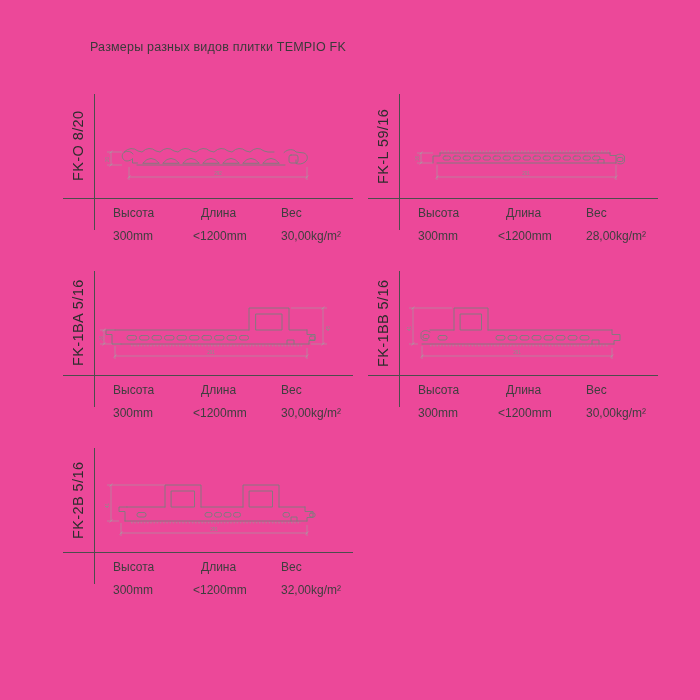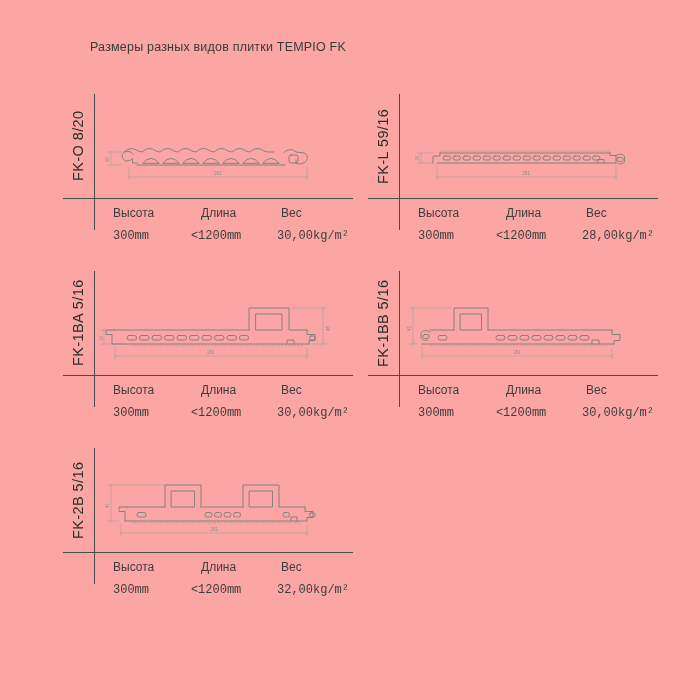--- a/index.html
+++ b/index.html
@@ -1,34 +1,34 @@
 <!DOCTYPE html>
 <html><head>
 <meta charset="utf-8">
 <style>
   html,body { margin:0; padding:0; background:#ffffff; }
   body { width:700px; height:700px; font-family:"Liberation Sans",sans-serif; }
-  .canvas { position:relative; width:700px; height:700px; background:#fca5a5; overflow:hidden; }
+  .canvas { position:relative; width:700px; height:700px; background:#ec4899; overflow:hidden; }
 
   .title { position:absolute; left:90px; top:40px; font-size:12.5px; color:#3a3a3a; letter-spacing:0.2px; }
 
   .section { position:absolute; width:290px; height:162px; }
   .sec-label {
     position:absolute; left:4px; top:10px; height:96px; width:22px;
     display:flex; align-items:center; justify-content:center;
     writing-mode:vertical-rl; transform:rotate(180deg);
     font-size:14.5px; color:#2d2d2d; white-space:nowrap; letter-spacing:0.4px;
   }
   .v-line { position:absolute; left:31px; top:6px; width:1px; height:136px; background:#4d4d4d; }
   .h-line { position:absolute; left:0; top:110px; width:290px; height:1px; background:#4d4d4d; }
   .drawing { position:absolute; left:28px; top:26px; width:250px; height:82px; }
 
   .tbl { position:absolute; left:50px; top:118px; width:236px; color:#3e3e3e; }
   .row { display:flex; font-size:12px; }
-  .row.vals { margin-top:9px;font-family:Liberation Mono, monospace; }
+  .row.vals { margin-top:9px; }
   .c1 { width:88px; } .c2 { width:80px; } .c3 { flex:1; }
   .vals .c2 { margin-left:-8px; padding-right:8px; }
 
   svg .pf  { fill:none; stroke:#7d7d7d; stroke-width:0.9; stroke-linejoin:round; stroke-linecap:round; }
   svg .pfd { fill:none; stroke:#9a9a9a; stroke-width:0.8; stroke-dasharray:1.6 1.6; }
   svg .dim { fill:none; stroke:#a3a3a3; stroke-width:0.6; }
   svg .dtx { fill:#8d8d8d; font-size:4.6px; font-family:"Liberation Sans",sans-serif; }
 </style>
 </head>
 <body>

